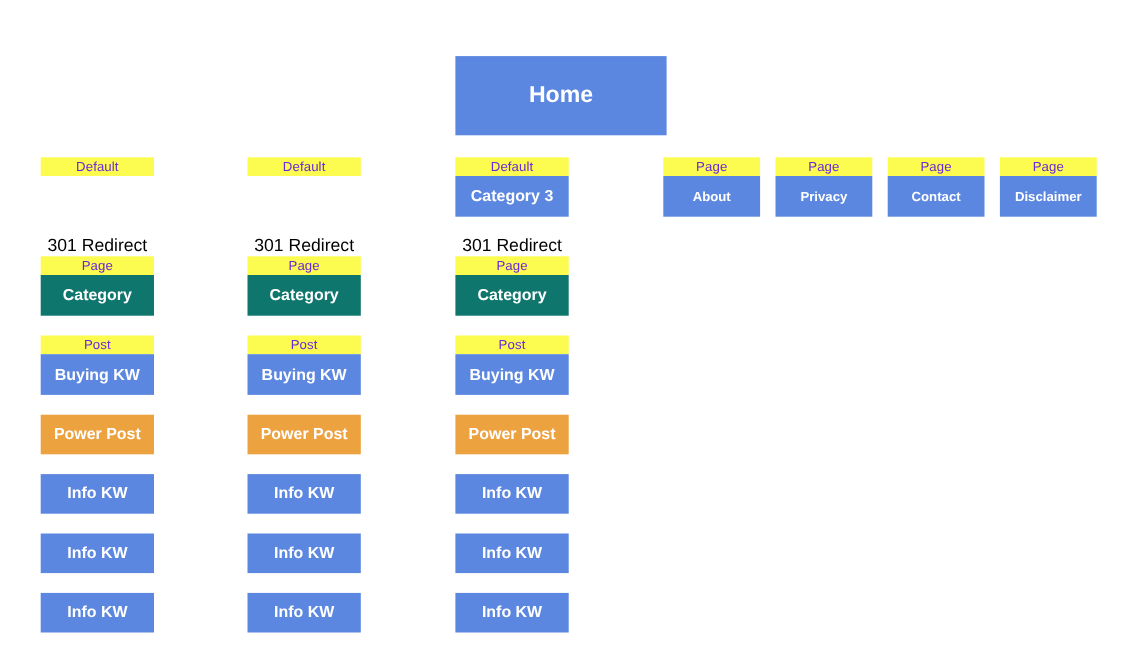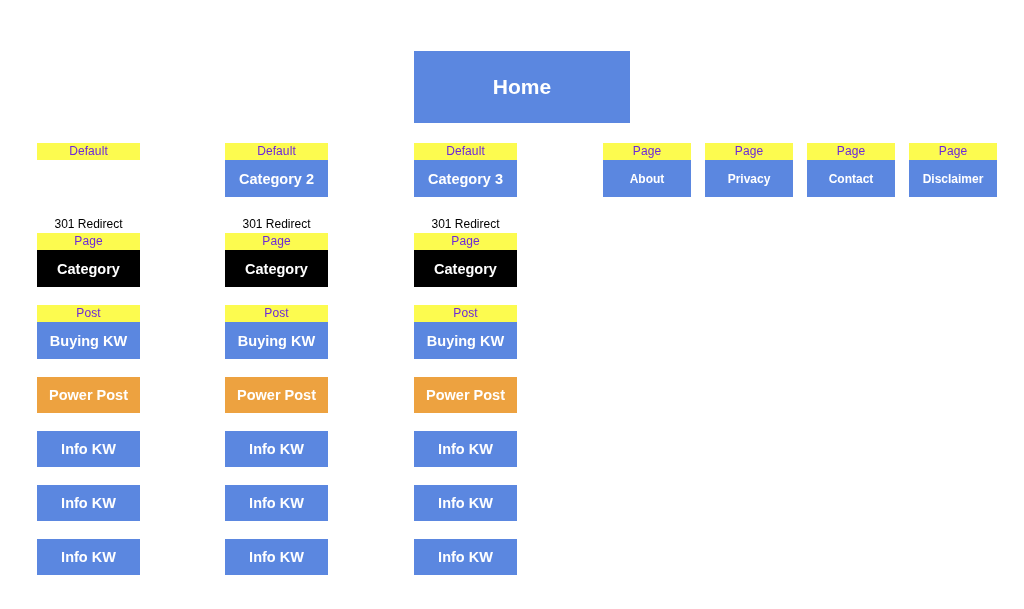--- a/index.html
+++ b/index.html
@@ -50,40 +50,40 @@
     box-sizing: border-box;
     display: flex;
     align-items: center;
     justify-content: center;
     color: #ffffff;
     font-weight: bold;
     text-align: center;
   }
 
   .fill-blue   { background: #5b87e0; }
-  .fill-green  { background: #000000; }
+  .fill-green  { background: #0f766e; }
   .fill-orange { background: #eda240; }
 
   
   .note {
     position: absolute;
     width: 103px;
     text-align: center;
-    font-size: 12px;
+    font-size: 16px;
     font-weight: 400;
     color: #000000;
     line-height: 14px;
     white-space: nowrap;
   }
 
   
   .home {
     left: 414px;
     top: 51px;
-    width: 216px;
+    width: 192px;
     height: 72px;
   }
   .home .body-box {
     height: 72px;
     font-size: 21px;
   }
 
   .col-node { width: 103px; }
   .col-node .body-box {
     height: 37px;
@@ -154,21 +154,20 @@
   <div class="node col-node plain-node" style="left:37px; top:485px;">
     <div class="body-box fill-blue">Info KW</div>
   </div>
 
   <div class="node col-node plain-node" style="left:37px; top:539px;">
     <div class="body-box fill-blue">Info KW</div>
   </div>
 
   <div class="node col-node" style="left:225px; top:143px;">
     <div class="strip">Default</div>
-    <div class="body-box fill-blue">Category 2</div>
   </div>
 
   <div class="note" style="left:225px; top:217px;">301 Redirect</div>
 
   <div class="node col-node" style="left:225px; top:233px;">
     <div class="strip">Page</div>
     <div class="body-box fill-green">Category</div>
   </div>
 
   <div class="node col-node" style="left:225px; top:305px;">

